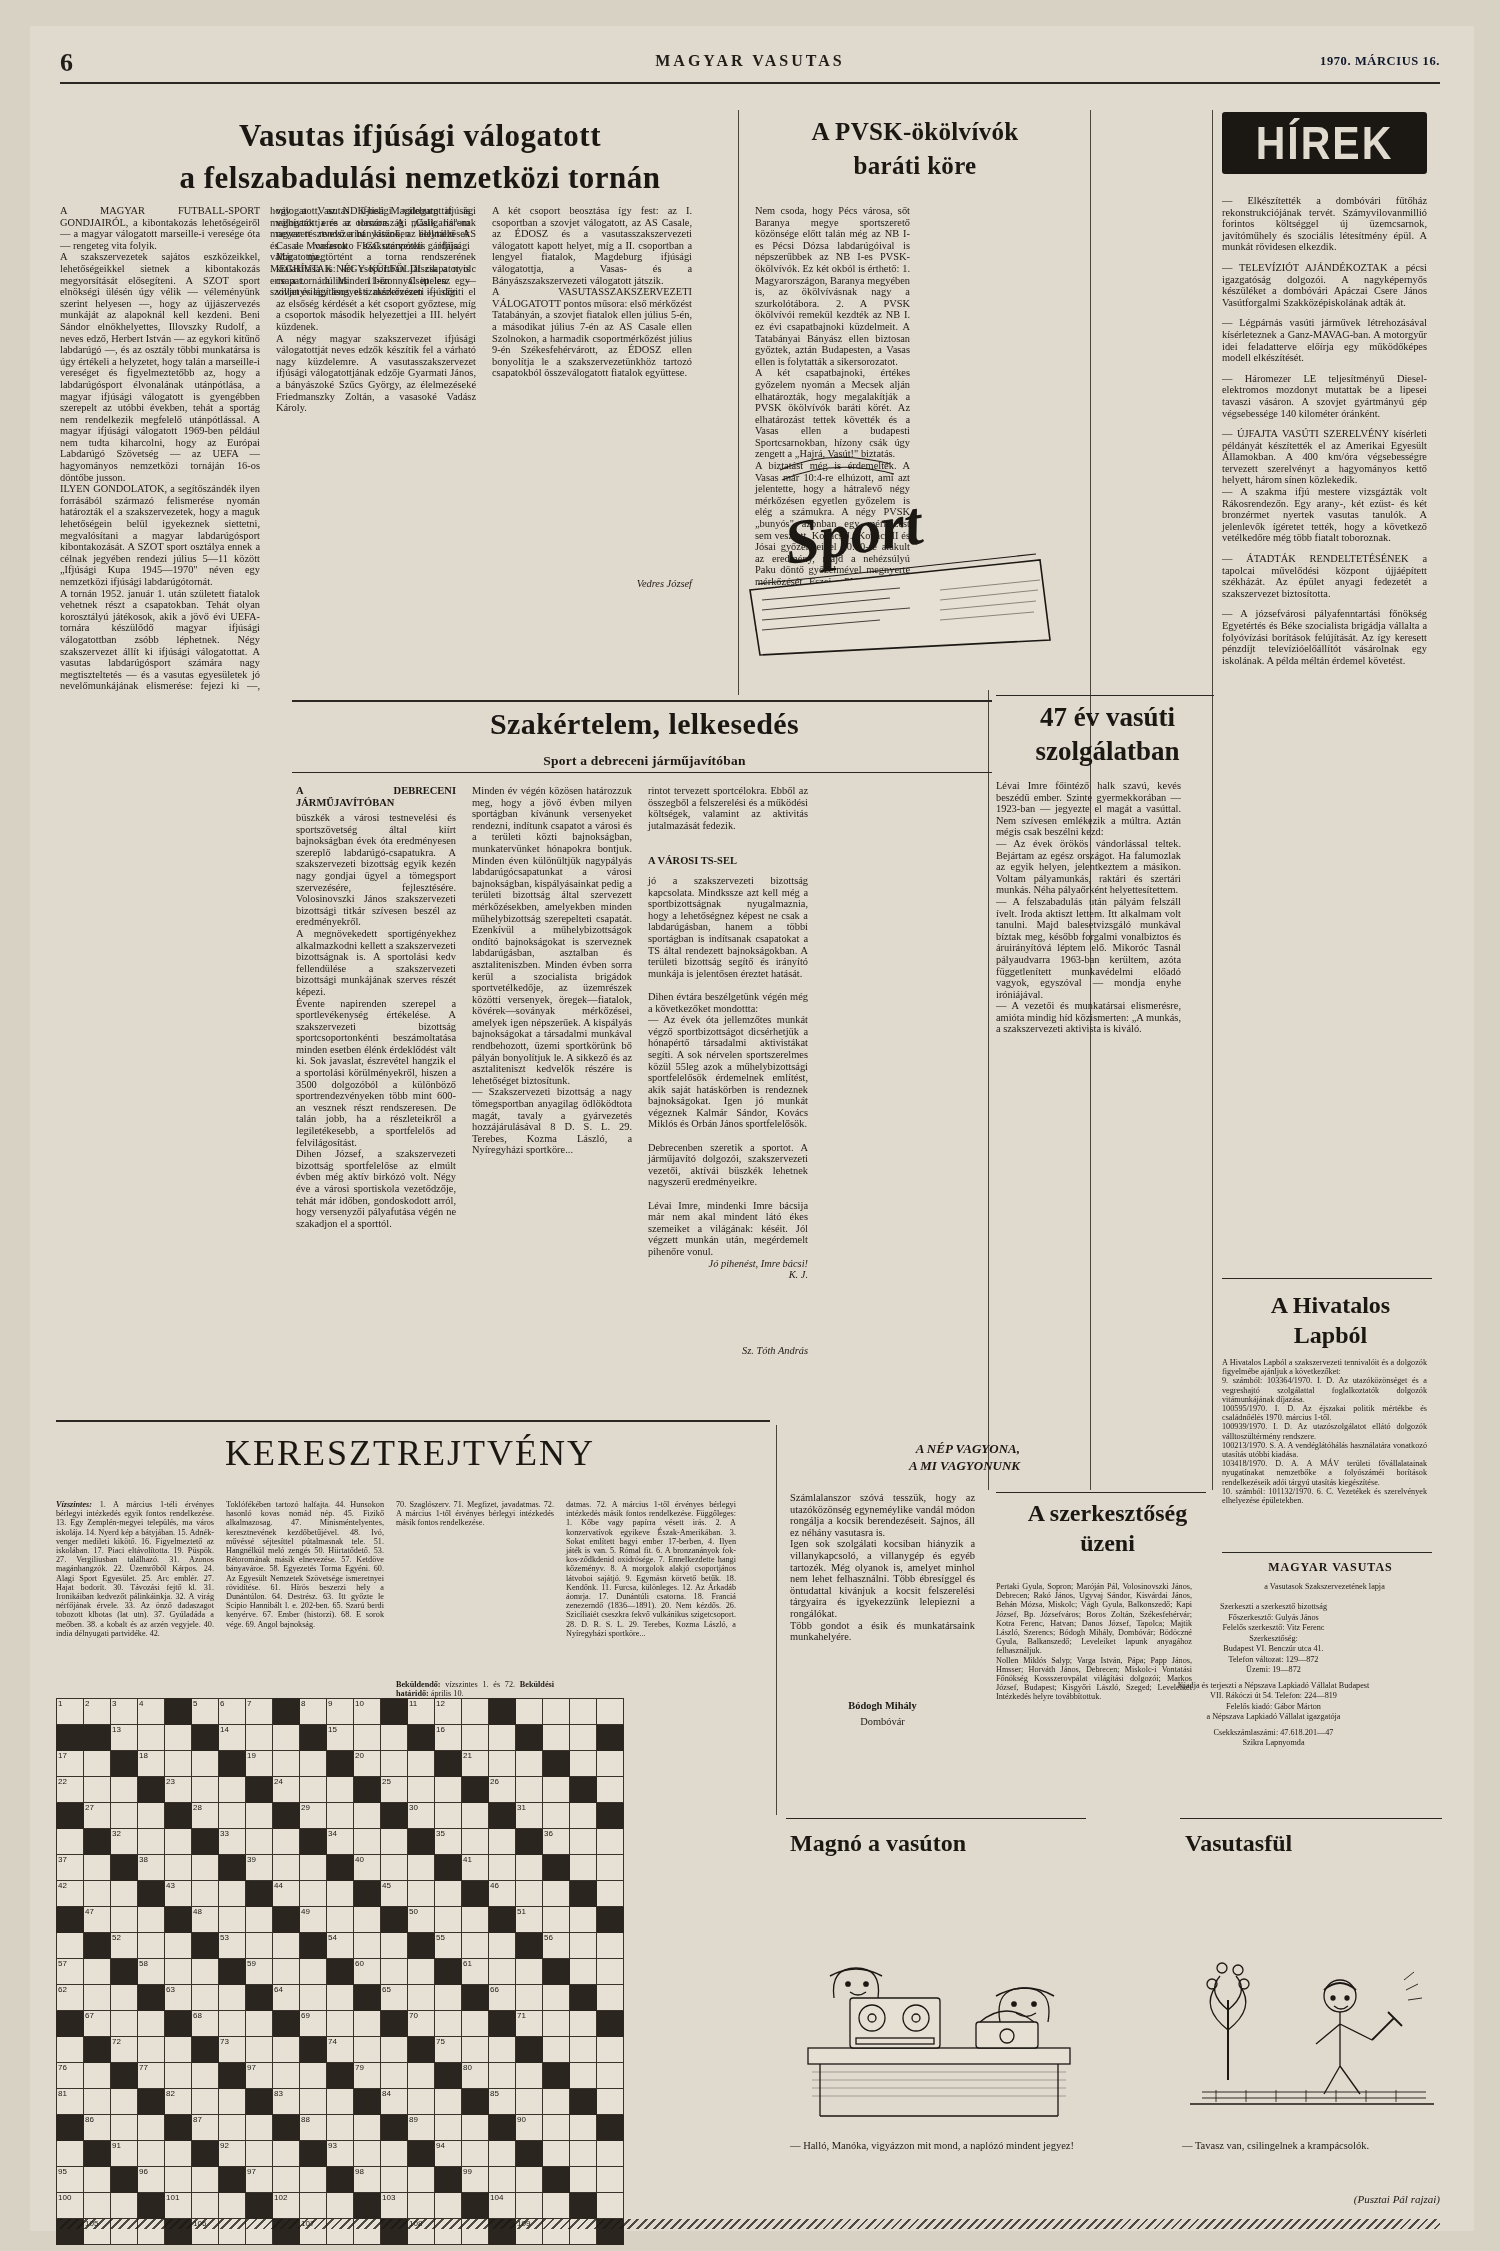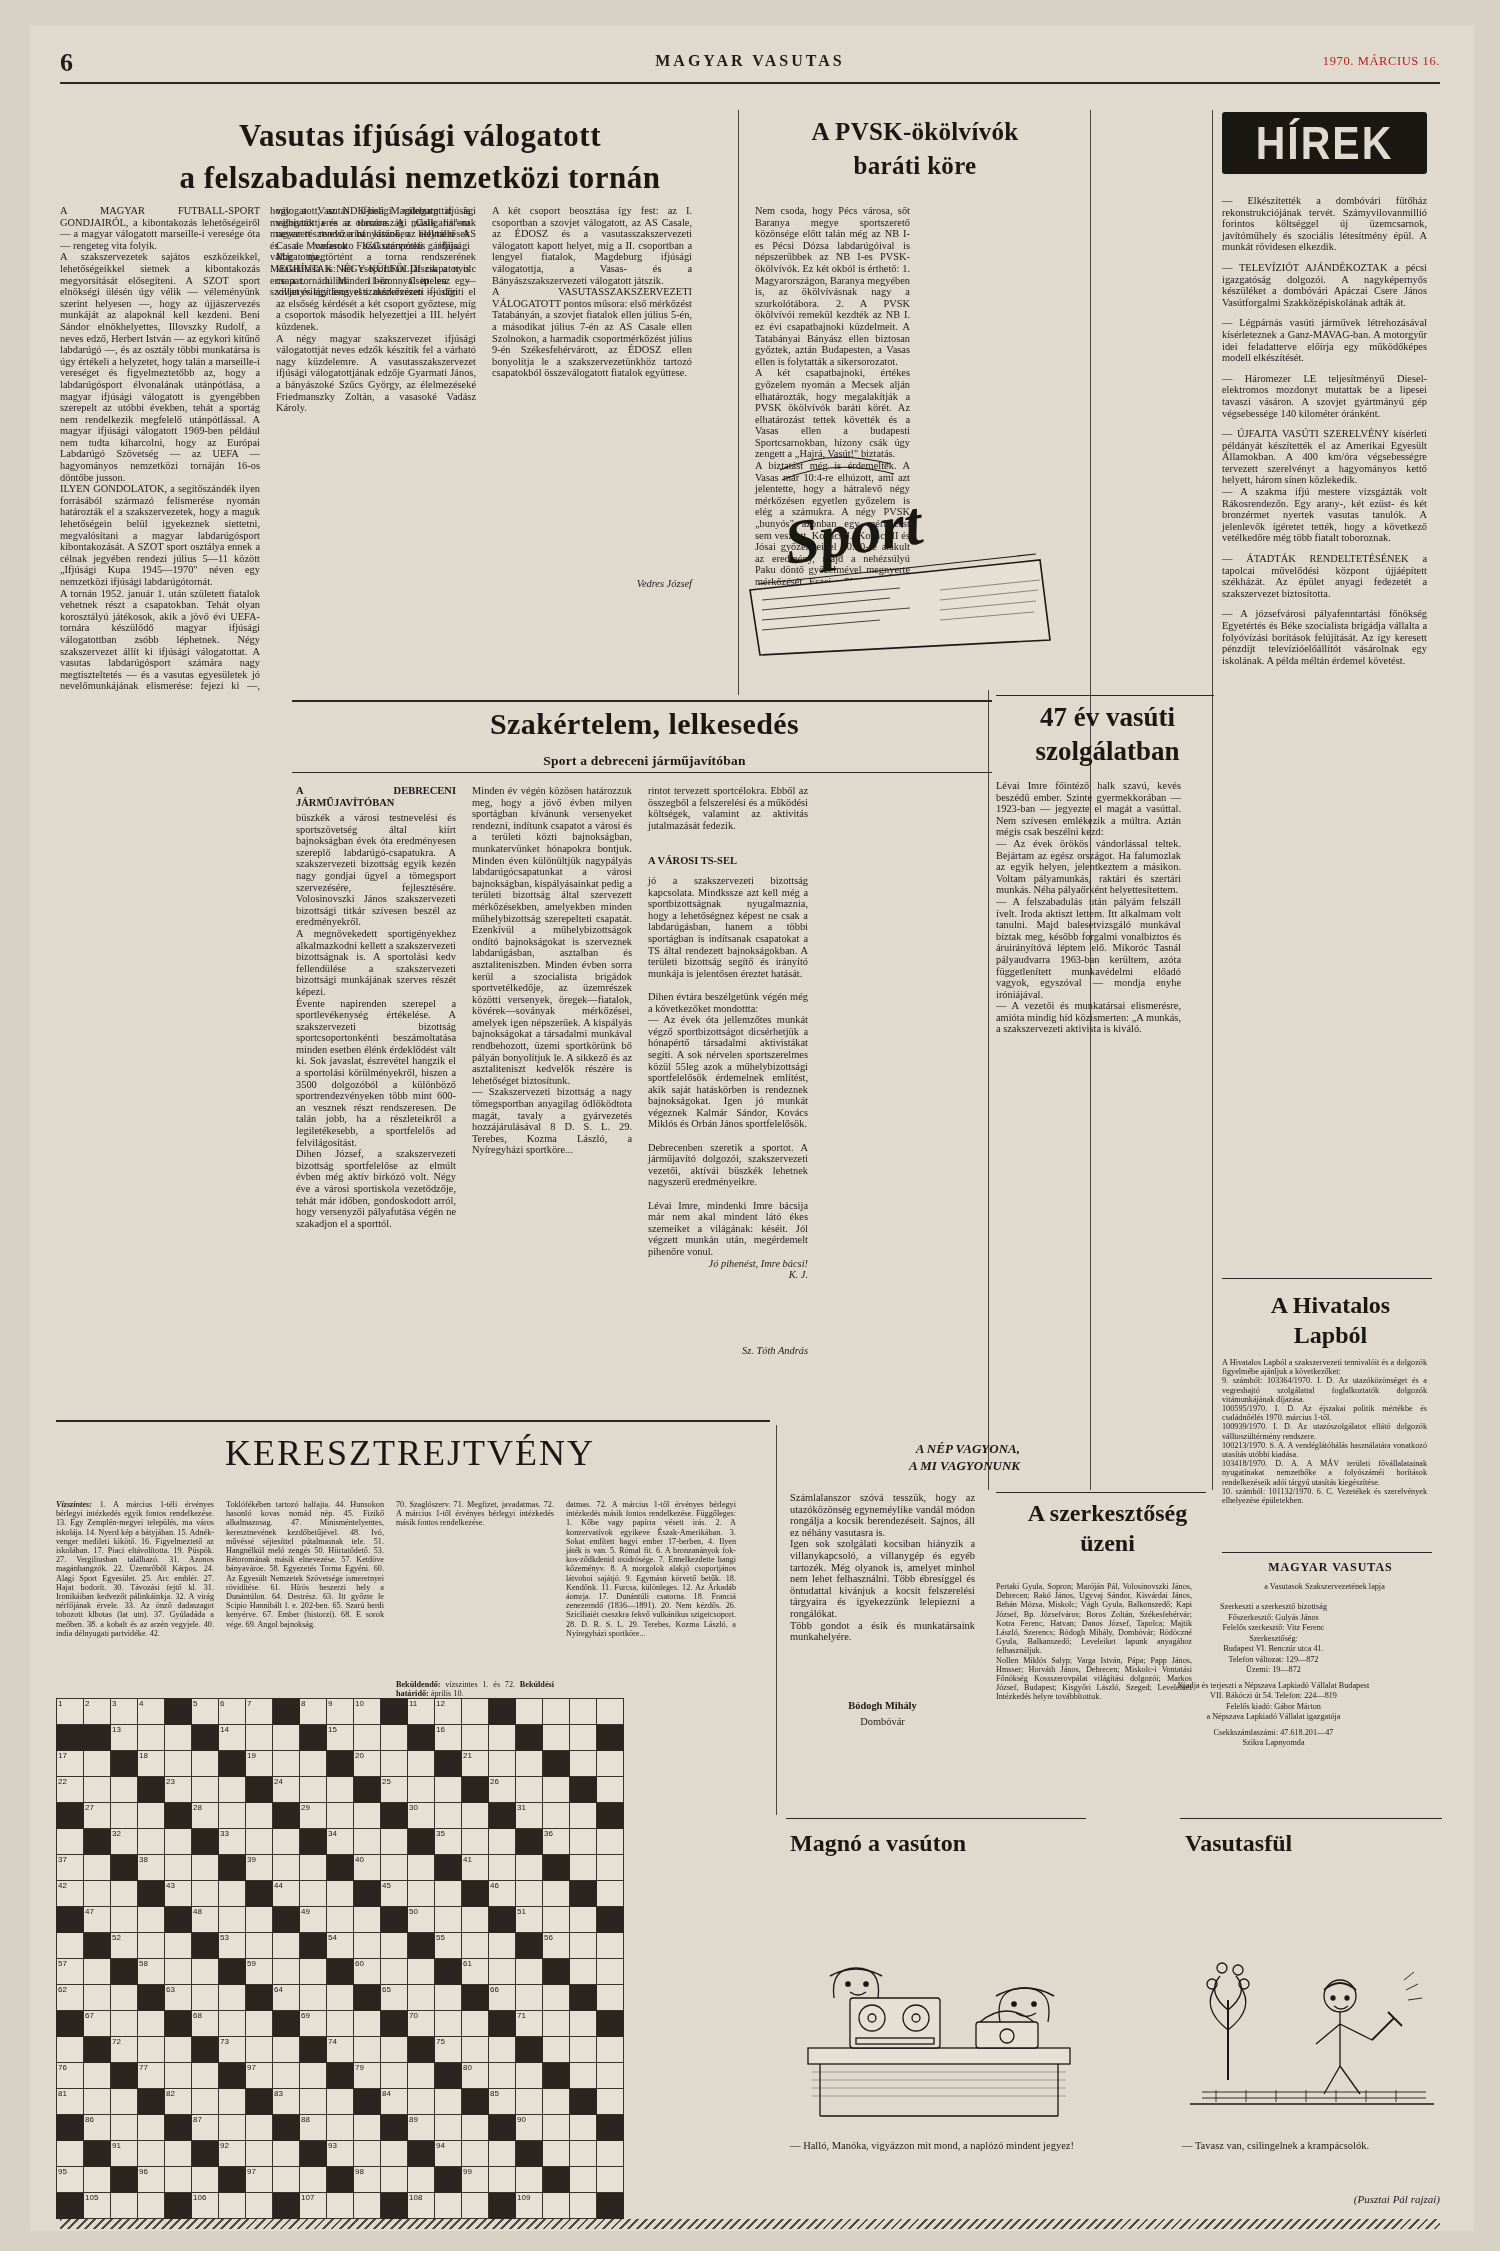--- a/index.html
+++ b/index.html
@@ -23,21 +23,21 @@
     border-bottom:2px solid #2b2722;
   }
   .masthead .pageno{
     position:absolute;left:0;top:0;font-size:26px;font-weight:bold;color:#211d19;
   }
   .masthead .title{
     position:absolute;left:0;right:0;top:4px;text-align:center;
     font-size:16px;letter-spacing:3px;font-weight:bold;color:#211d19;
   }
   .masthead .date{
-    position:absolute;right:0;top:6px;font-size:12.5px;letter-spacing:.6px;font-weight:normal;color:#b91c1c;
+    position:absolute;right:0;top:6px;font-size:12.5px;letter-spacing:.6px;font-weight:bold;color:#0f172a;
   }
   
   .col{
     position:absolute;
     font-size:10.4px;
     line-height:11.6px;
     text-align:justify;
     color:#1c1915;
     hyphens:auto;
   }
@@ -761,20 +761,43 @@
           <td></td>
           <td class="blk"></td>
           <td>99</td>
           <td></td>
           <td></td>
           <td class="blk"></td>
           <td></td>
           <td></td>
         </tr>
         <tr>
+          <td>100</td>
+          <td></td>
+          <td></td>
+          <td class="blk"></td>
+          <td>101</td>
+          <td></td>
+          <td></td>
+          <td class="blk"></td>
+          <td>102</td>
+          <td></td>
+          <td></td>
+          <td class="blk"></td>
+          <td>103</td>
+          <td></td>
+          <td></td>
+          <td class="blk"></td>
+          <td>104</td>
+          <td></td>
+          <td></td>
+          <td class="blk"></td>
+          <td></td>
+        </tr>
+        <tr>
           <td class="blk"></td>
           <td>105</td>
           <td></td>
           <td></td>
           <td class="blk"></td>
           <td>106</td>
           <td></td>
           <td></td>
           <td class="blk"></td>
           <td>107</td>

